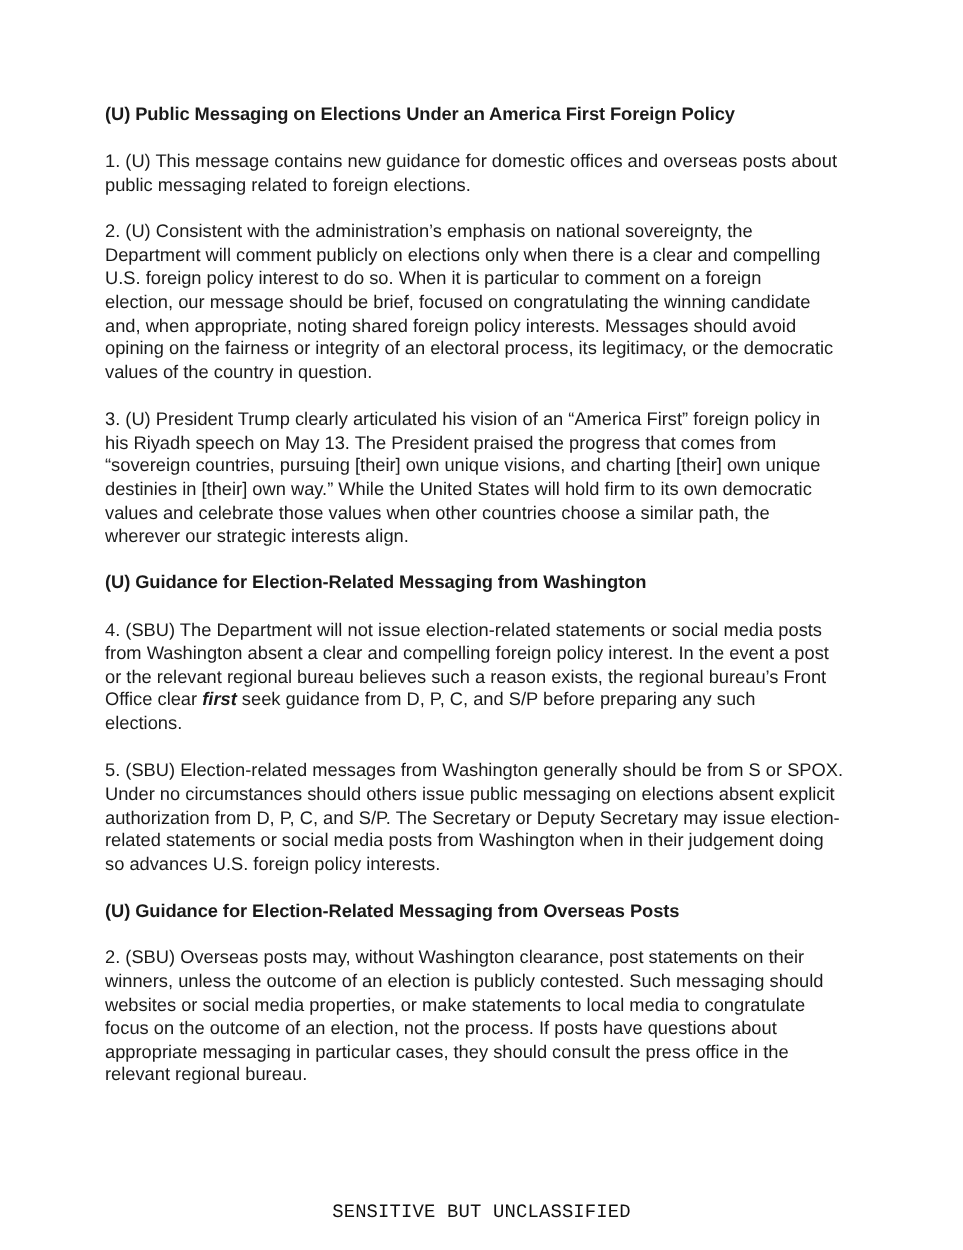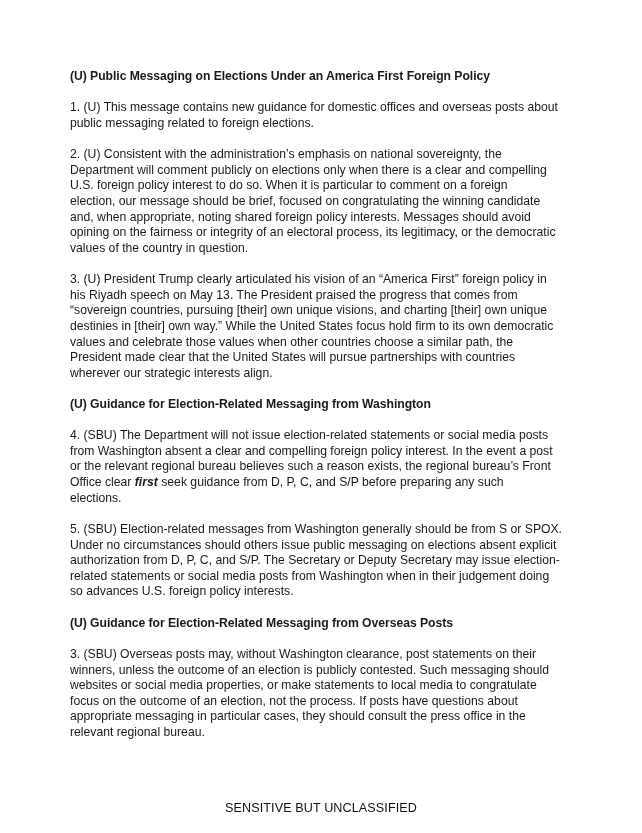--- a/index.html
+++ b/index.html
@@ -47,20 +47,21 @@
   }
   .footer {
     position: absolute;
     left: 0;
     width: 642px;
     top: 801px;
     text-align: center;
     font-size: 12.6px;
     color: #111;
     letter-spacing: 0.1px;
+    font-family: Liberation Mono, monospace;
   }
   em.bi { font-style: italic; font-weight: bold; }
 </style>
 </head>
 <body>
 
 <div class="page">
   <div class="content">
 
     <div class="heading">(U) Public Messaging on Elections Under an America First Foreign Policy</div>
@@ -77,23 +78,22 @@
       <span class="line">election, our message should be brief, focused on congratulating the winning candidate</span>
       <span class="line">and, when appropriate, noting shared foreign policy interests.  Messages should avoid</span>
       <span class="line">opining on the fairness or integrity of an electoral process, its legitimacy, or the democratic</span>
       <span class="line">values of the country in question.</span>
     </p>
 
     <p class="para">
       <span class="line">3. (U) President Trump clearly articulated his vision of an “America First” foreign policy in</span>
       <span class="line">his Riyadh speech on May 13.  The President praised the progress that comes from</span>
       <span class="line">“sovereign countries, pursuing [their] own unique visions, and charting [their] own unique</span>
-      <span class="line">destinies in [their] own way.”  While the United States focus hold firm to its own democratic</span>
+      <span class="line">destinies in [their] own way.”  While the United States will hold firm to its own democratic</span>
       <span class="line">values and celebrate those values when other countries choose a similar path, the</span>
-      <span class="line">President made clear that the United States will pursue partnerships with countries</span>
       <span class="line">wherever our strategic interests align.</span>
     </p>
 
     <div class="heading">(U) Guidance for Election-Related Messaging from Washington</div>
 
     <p class="para">
       <span class="line">4. (SBU) The Department will not issue election-related statements or social media posts</span>
       <span class="line">from Washington absent a clear and compelling foreign policy interest.  In the event a post</span>
       <span class="line">or the relevant regional bureau believes such a reason exists, the regional bureau’s Front</span>
       <span class="line"><span>Office clear </span><em class="bi">first</em><span> seek guidance from D, P, C, and S/P before preparing any such</span></span>
@@ -104,21 +104,21 @@
       <span class="line">5. (SBU) Election-related messages from Washington generally should be from S or SPOX.</span>
       <span class="line">Under no circumstances should others issue public messaging on elections absent explicit</span>
       <span class="line">authorization from D, P, C, and S/P.  The Secretary or Deputy Secretary may issue election-</span>
       <span class="line">related statements or social media posts from Washington when in their judgement doing</span>
       <span class="line">so advances U.S. foreign policy interests.</span>
     </p>
 
     <div class="heading">(U) Guidance for Election-Related Messaging from Overseas Posts</div>
 
     <p class="para">
-      <span class="line">3. (SBU) Overseas posts may, without Washington clearance, post statements on their</span>
+      <span class="line">2. (SBU) Overseas posts may, without Washington clearance, post statements on their</span>
       <span class="line">winners, unless the outcome of an election is publicly contested.  Such messaging should</span>
       <span class="line">websites or social media properties, or make statements to local media to congratulate</span>
       <span class="line">focus on the outcome of an election, not the process.  If posts have questions about</span>
       <span class="line">appropriate messaging in particular cases, they should consult the press office in the</span>
       <span class="line">relevant regional bureau.</span>
     </p>
 
   </div>
 
   <div class="footer">SENSITIVE BUT UNCLASSIFIED</div>

